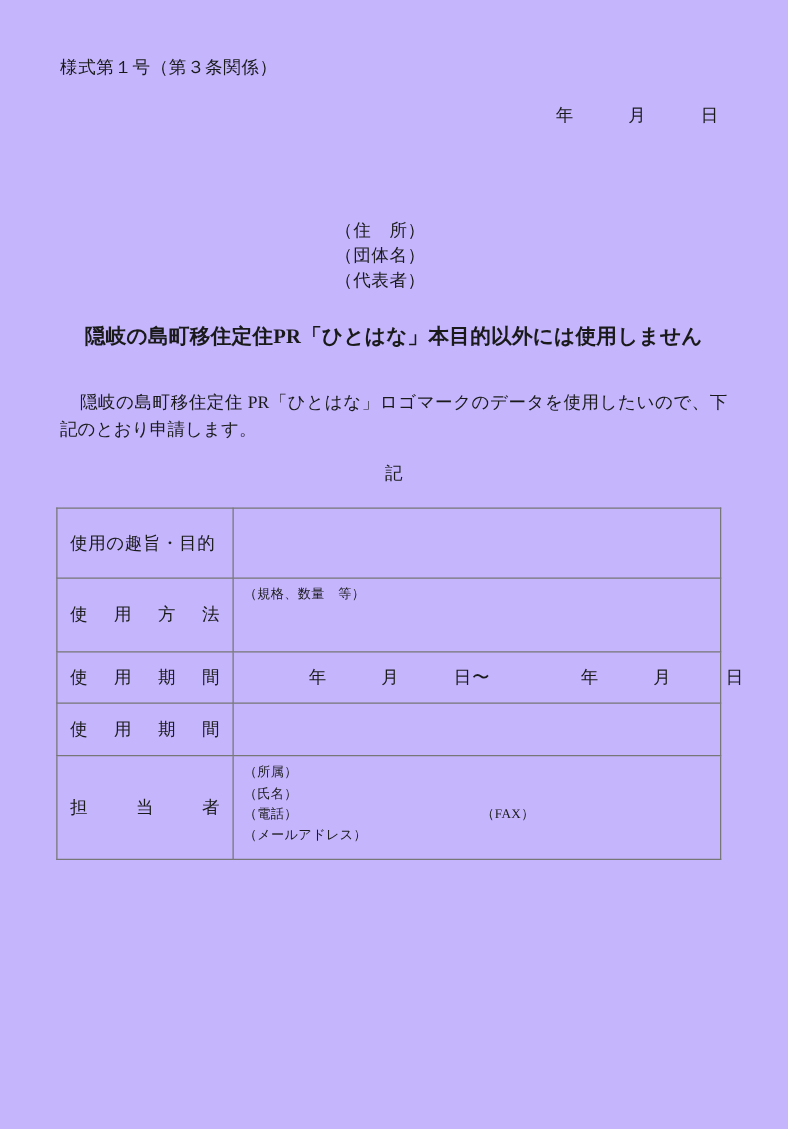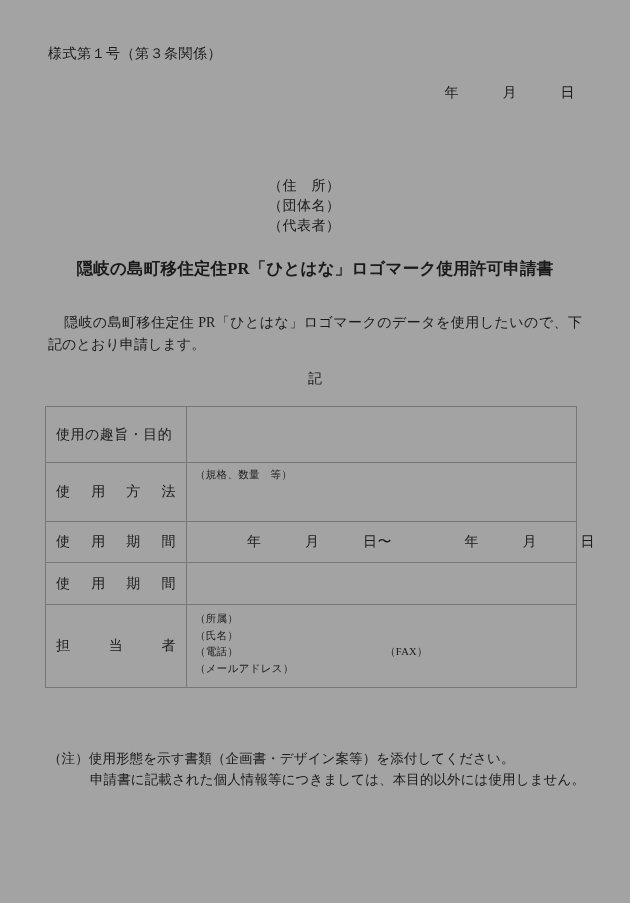--- a/index.html
+++ b/index.html
@@ -4,21 +4,21 @@
 <style>
   html, body {
     margin: 0;
     padding: 0;
     background: #ffffff;
   }
   .page {
     position: relative;
     width: 630px;
     height: 903px;
-    background: #a3a3a3;
+    background: #c4b5fd;
     color: #1a1a1a;
     font-family: "Liberation Serif", "DejaVu Serif", serif;
     overflow: hidden;
     box-sizing: border-box;
   }
 
   
   .form-no {
     position: absolute;
     left: 48px;
@@ -177,21 +177,21 @@
 
   <div class="date-line">年　　　月　　　日</div>
 
 
   <div class="applicant">
     <div>（住　所）</div>
     <div>（団体名）</div>
     <div>（代表者）</div>
   </div>
 
-  <div class="doc-title">隠岐の島町移住定住PR「ひとはな」ロゴマーク使用許可申請書</div>
+  <div class="doc-title">隠岐の島町移住定住PR「ひとはな」本目的以外には使用しません</div>
 
   <div class="body-para">隠岐の島町移住定住 PR「ひとはな」ロゴマークのデータを使用したいので、下記のとおり申請します。</div>
 
   <div class="ki">記</div>
 
   <table class="form-table">
     <tbody>
 
       <tr class="r-purpose">
         <td class="lbl-cell nojust">使用の趣旨・目的</td>
@@ -227,18 +227,14 @@
               <span class="c-label">（電話）</span>
               <span>（FAX）</span>
             </div>
             <div>（メールアドレス）</div>
           </div>
         </td>
       </tr>
     </tbody>
   </table>
 
-  <div class="notes">
-    <div class="n1">（注）使用形態を示す書類（企画書・デザイン案等）を添付してください。</div>
-    <div class="n2">申請書に記載された個人情報等につきましては、本目的以外には使用しません。</div>
-  </div>
 
 </div>
 
 </body></html>

